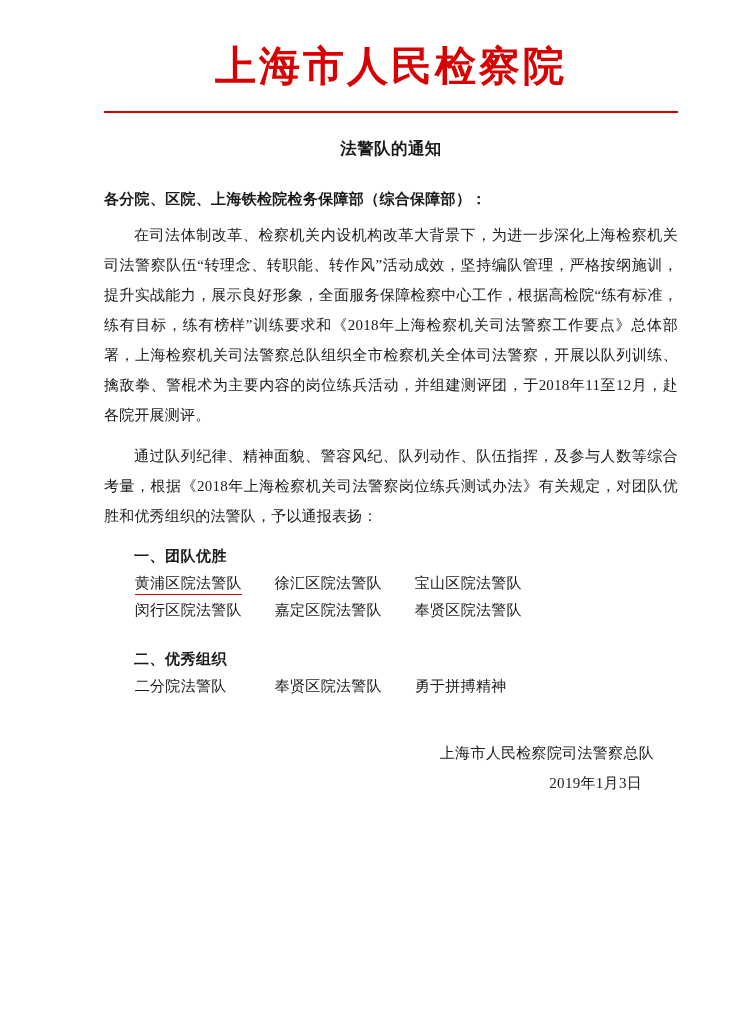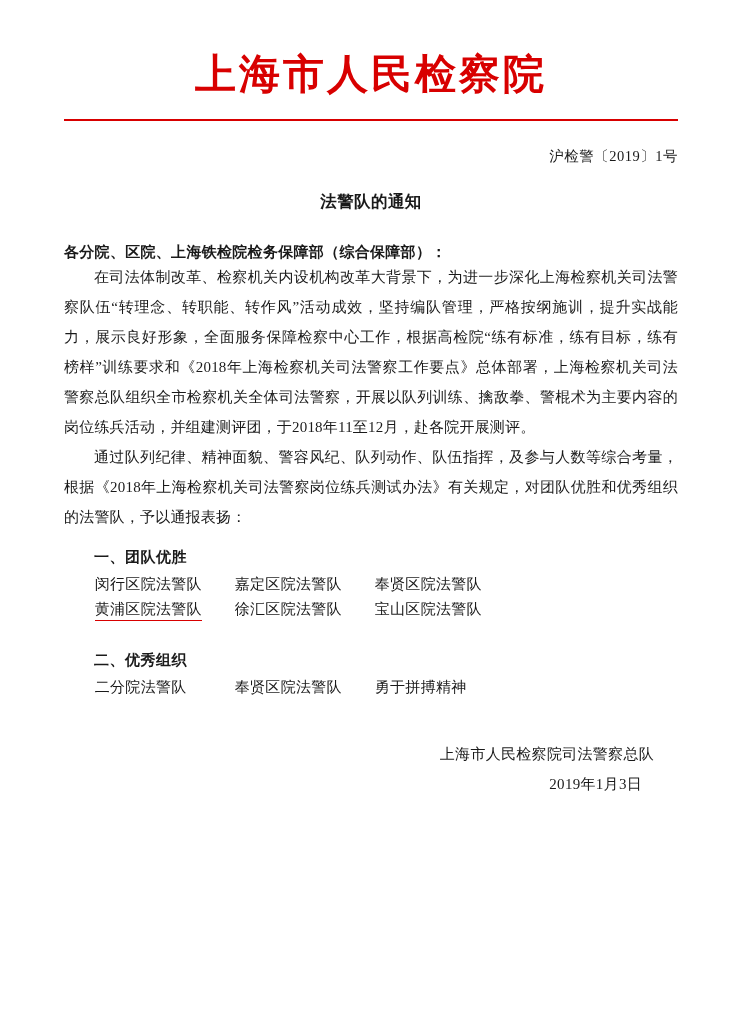--- a/index.html
+++ b/index.html
@@ -15,25 +15,25 @@
     position: relative;
     width: 750px;
     height: 1031px;
     background: #ffffff;
     box-sizing: border-box;
     overflow: hidden;
   }
   .doc-inner {
     position: absolute;
     left: 0;
-    top: 8px;
+    top: 0;
     width: 750px;
     height: 801px;
     box-sizing: border-box;
-    padding: 30px 72px 20px 64px;
+    padding: 30px 72px 20px 104px;
   }
   
   .masthead {
     text-align: center;
     padding-top: 14px;
   }
   .masthead-title {
     color: #d80000;
     font-family: "Liberation Serif", "DejaVu Serif", serif;
     font-weight: bold;
@@ -74,21 +74,21 @@
     letter-spacing: 0.3px;
     font-weight: bold;
   }
   
   .para {
     font-size: 15px;
     line-height: 2.0;
     text-align: justify;
     text-justify: inter-ideograph;
     text-indent: 2em;
-    margin-top: 0;
+    margin-top: 11px;
     letter-spacing: 0.2px;
   }
   
   .section-heading {
     font-size: 15px;
     font-weight: bold;
     margin-top: 16px;
     text-indent: 2em;
     letter-spacing: 0.5px;
   }
@@ -135,42 +135,41 @@
 <body>
 
 <div class="page">
   <div class="doc-inner">
 
     <div class="masthead">
       <div class="masthead-title">上海市人民检察院</div>
       <div class="red-rule"></div>
     </div>
 
-    <div class="doc-number">沪检警〔2019〕1号</div>
 
     <div class="doc-title">
       <span class="line">法警队的通知</span>
     </div>
 
     <div class="salutation">各分院、区院、上海铁检院检务保障部（综合保障部）：</div>
 
     <div class="para">在司法体制改革、检察机关内设机构改革大背景下，为进一步深化上海检察机关司法警察队伍“转理念、转职能、转作风”活动成效，坚持编队管理，严格按纲施训，提升实战能力，展示良好形象，全面服务保障检察中心工作，根据高检院“练有标准，练有目标，练有榜样”训练要求和《2018年上海检察机关司法警察工作要点》总体部署，上海检察机关司法警察总队组织全市检察机关全体司法警察，开展以队列训练、擒敌拳、警棍术为主要内容的岗位练兵活动，并组建测评团，于2018年11至12月，赴各院开展测评。</div>
     <div class="para">通过队列纪律、精神面貌、警容风纪、队列动作、队伍指挥，及参与人数等综合考量，根据《2018年上海检察机关司法警察岗位练兵测试办法》有关规定，对团队优胜和优秀组织的法警队，予以通报表扬：</div>
 
     <div class="section-heading">一、团队优胜</div>
     <div class="team-grid">
       <div class="team-row">
+        <div class="team-cell underline"><span class="txt">黄浦区院法警队</span></div>
+        <div class="team-cell">徐汇区院法警队</div>
+        <div class="team-cell">宝山区院法警队</div>
+      </div>
+      <div class="team-row">
         <div class="team-cell">闵行区院法警队</div>
         <div class="team-cell">嘉定区院法警队</div>
         <div class="team-cell">奉贤区院法警队</div>
-      </div>
-      <div class="team-row">
-        <div class="team-cell underline"><span class="txt">黄浦区院法警队</span></div>
-        <div class="team-cell">徐汇区院法警队</div>
-        <div class="team-cell">宝山区院法警队</div>
       </div>
     </div>
 
     <div class="spacer-14"></div>
 
     <div class="section-heading">二、优秀组织</div>
     <div class="team-grid">
       <div class="team-row">
         <div class="team-cell">二分院法警队</div>
         <div class="team-cell">奉贤区院法警队</div>

